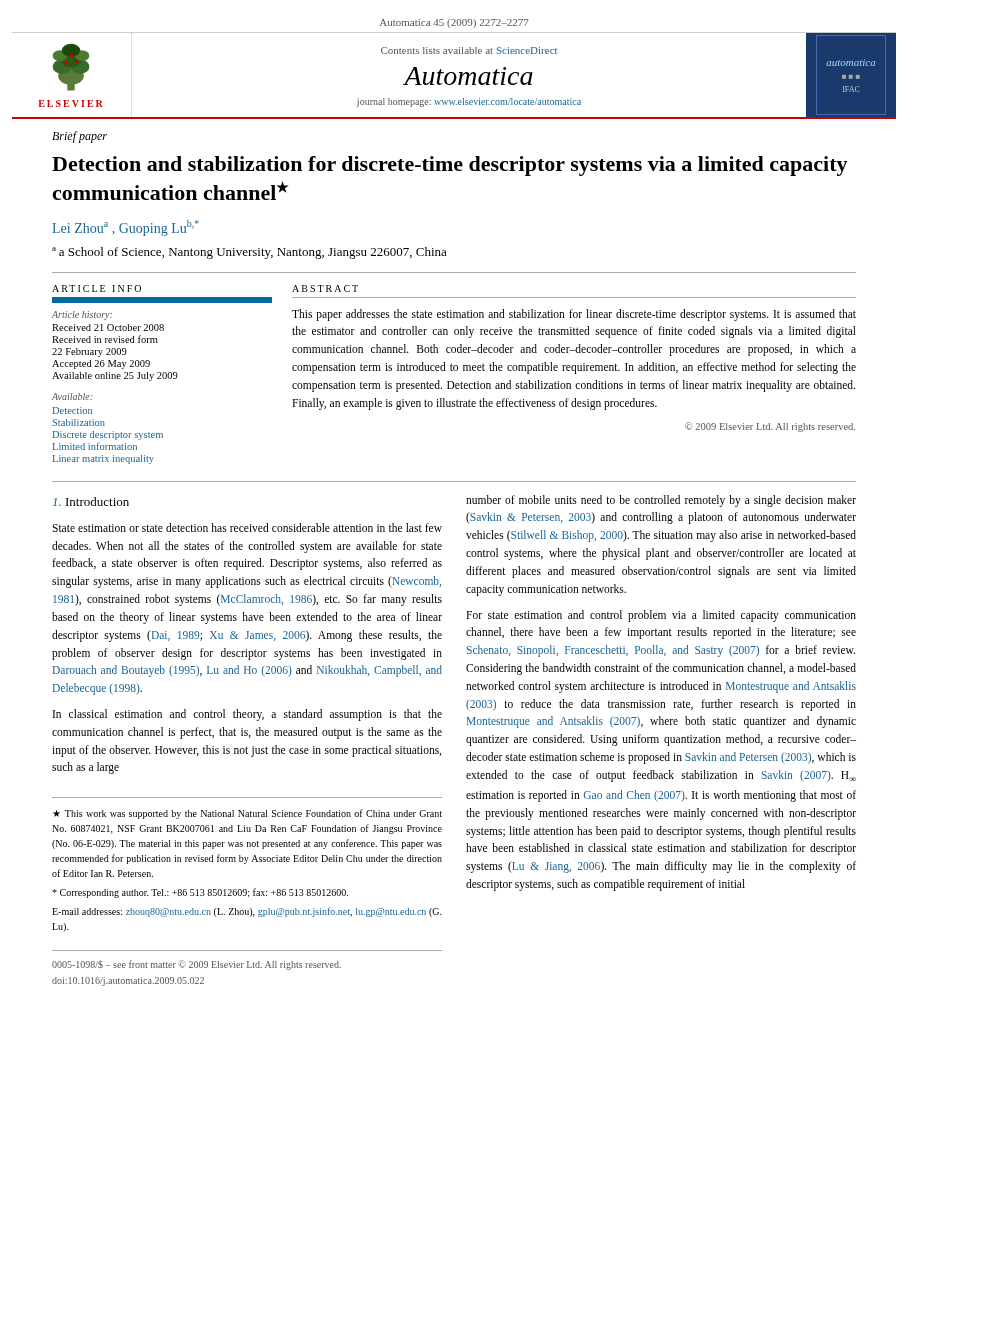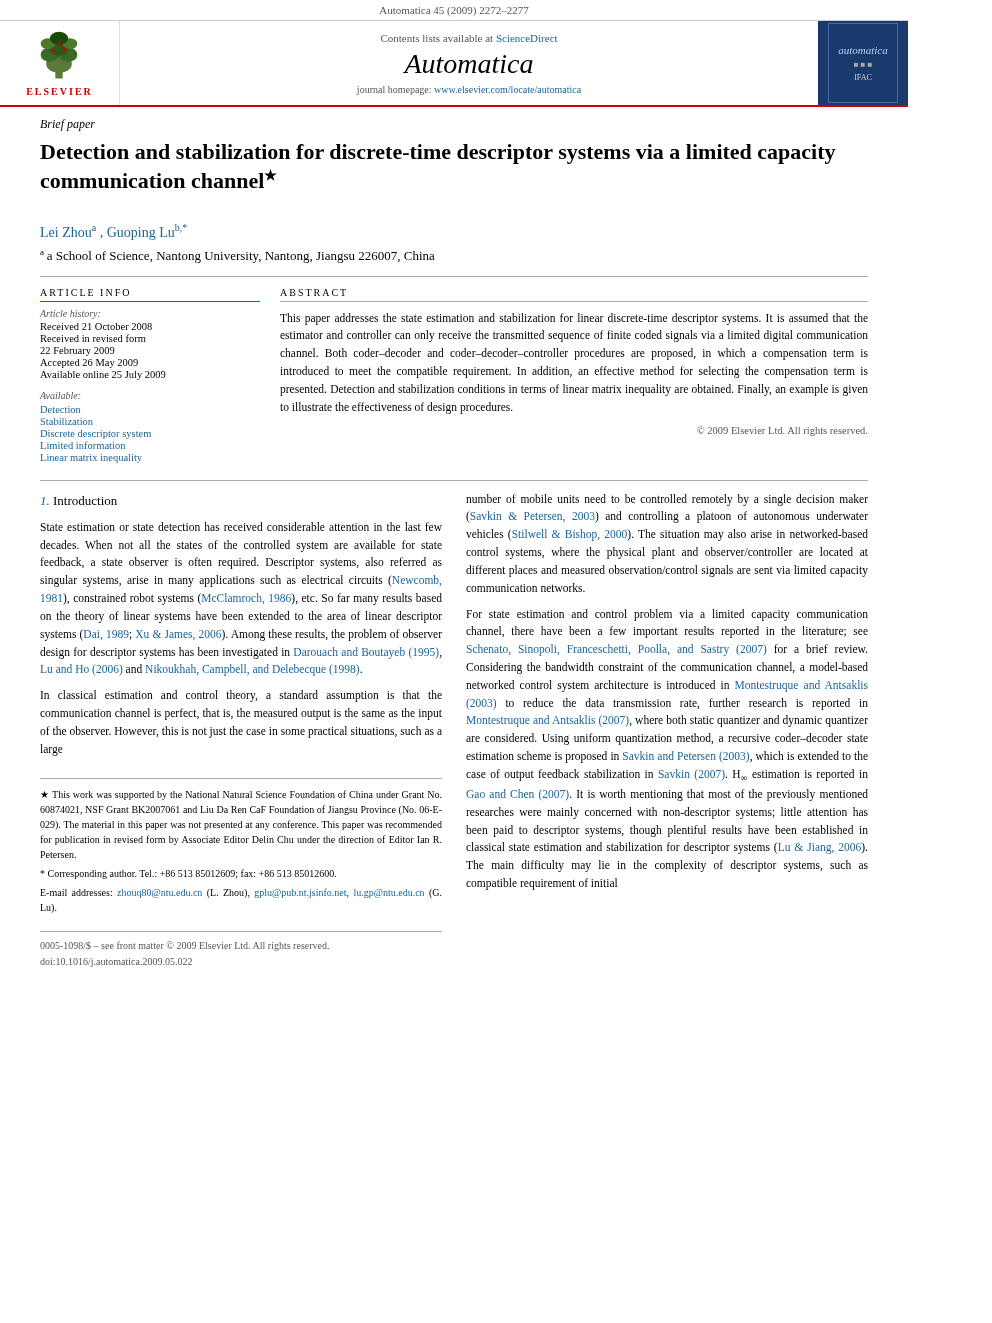--- a/index.html
+++ b/index.html
@@ -9,21 +9,21 @@
       font-size: 13px;
       color: #000;
       width: 992px;
       min-height: 1323px;
     }
 
     .page {
       width: 908px;
       min-height: 1323px;
       background: #fff;
-      padding: 0;
+      padding: 12px;
     }
 
     
     .journal-header {
       display: flex;
       align-items: stretch;
       border-bottom: 2px solid #c00;
       margin-bottom: 0;
     }
 
@@ -137,21 +137,21 @@
       font-size: 12px;
       font-style: italic;
       color: #000;
       margin-bottom: 6px;
     }
 
     .paper-title {
       font-size: 22px;
       font-weight: bold;
       color: #000;
-      margin-bottom: 26px;
+      margin-bottom: 10px;
       line-height: 1.3;
     }
 
     .paper-title sup {
       font-size: 14px;
     }
 
     .authors {
       font-size: 14px;
       color: #1a6496;
@@ -189,21 +189,21 @@
     .article-info {
       width: 220px;
       flex-shrink: 0;
     }
 
     .article-info-title {
       font-size: 10px;
       letter-spacing: 2px;
       text-transform: uppercase;
       color: #000;
-      border-bottom: 1px solid #0369a1;
+      border-bottom: 6px solid #0369a1;
       padding-bottom: 3px;
       margin-bottom: 6px;
     }
 
     .article-info-section-label {
       font-size: 10px;
       font-style: italic;
       color: #555;
       margin-bottom: 2px;
     }

